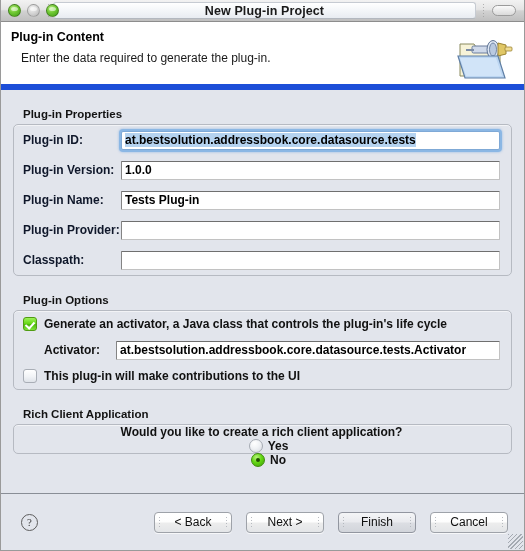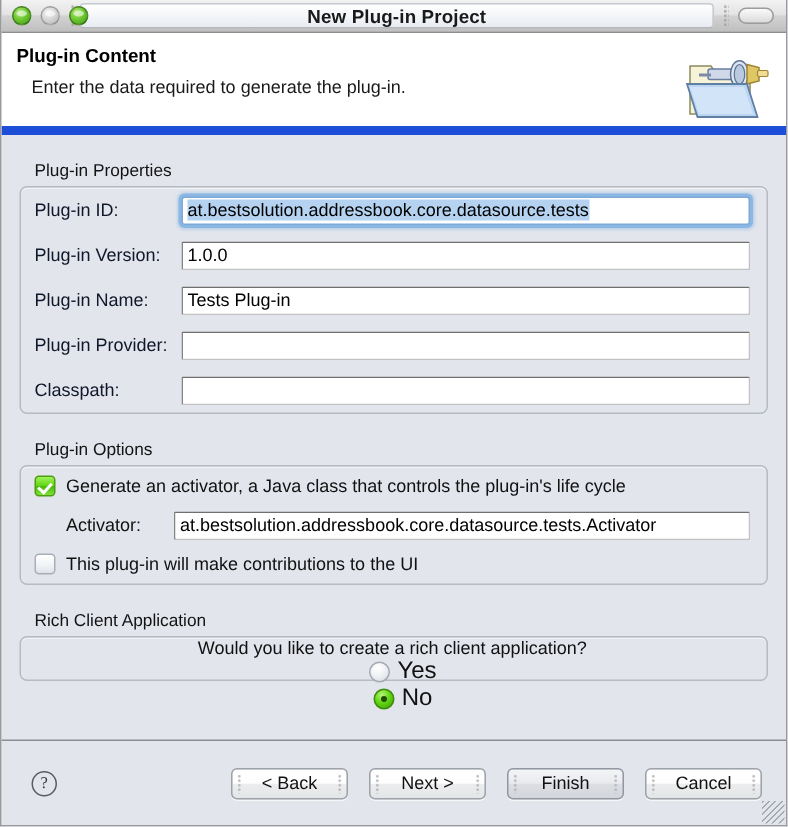--- a/index.html
+++ b/index.html
@@ -153,20 +153,21 @@
     flex: 1 1 auto;
     position: relative;
     background: #e2e5ec;
     padding: 0 12px;
     box-sizing: border-box;
   }
 
   .group {
     position: relative;
     margin-top: 18px;
+    font-weight: bold;
   }
   .group-label {
     font-size: 11.5px;
     color: #131313;
     line-height: 13px;
     padding-left: 10px;
     margin-bottom: 3px;
   }
   .group-box {
     border: 1px solid #b6bac2;
@@ -305,21 +306,21 @@
   }
   .radio.on::after {
     content: "";
     position: absolute;
     left: 4px; top: 4px;
     width: 4px; height: 4px;
     border-radius: 50%;
     background: #1f4e02;
   }
   .radio-label {
-    font-size: 16px;
+    font-size: 12px;
     color: #111;
   }
 
   
   .footer {
     flex: 0 0 57px;
     position: relative;
     background: #e2e5ec;
     border-top: 1px solid #898e96;
     box-sizing: border-box;

